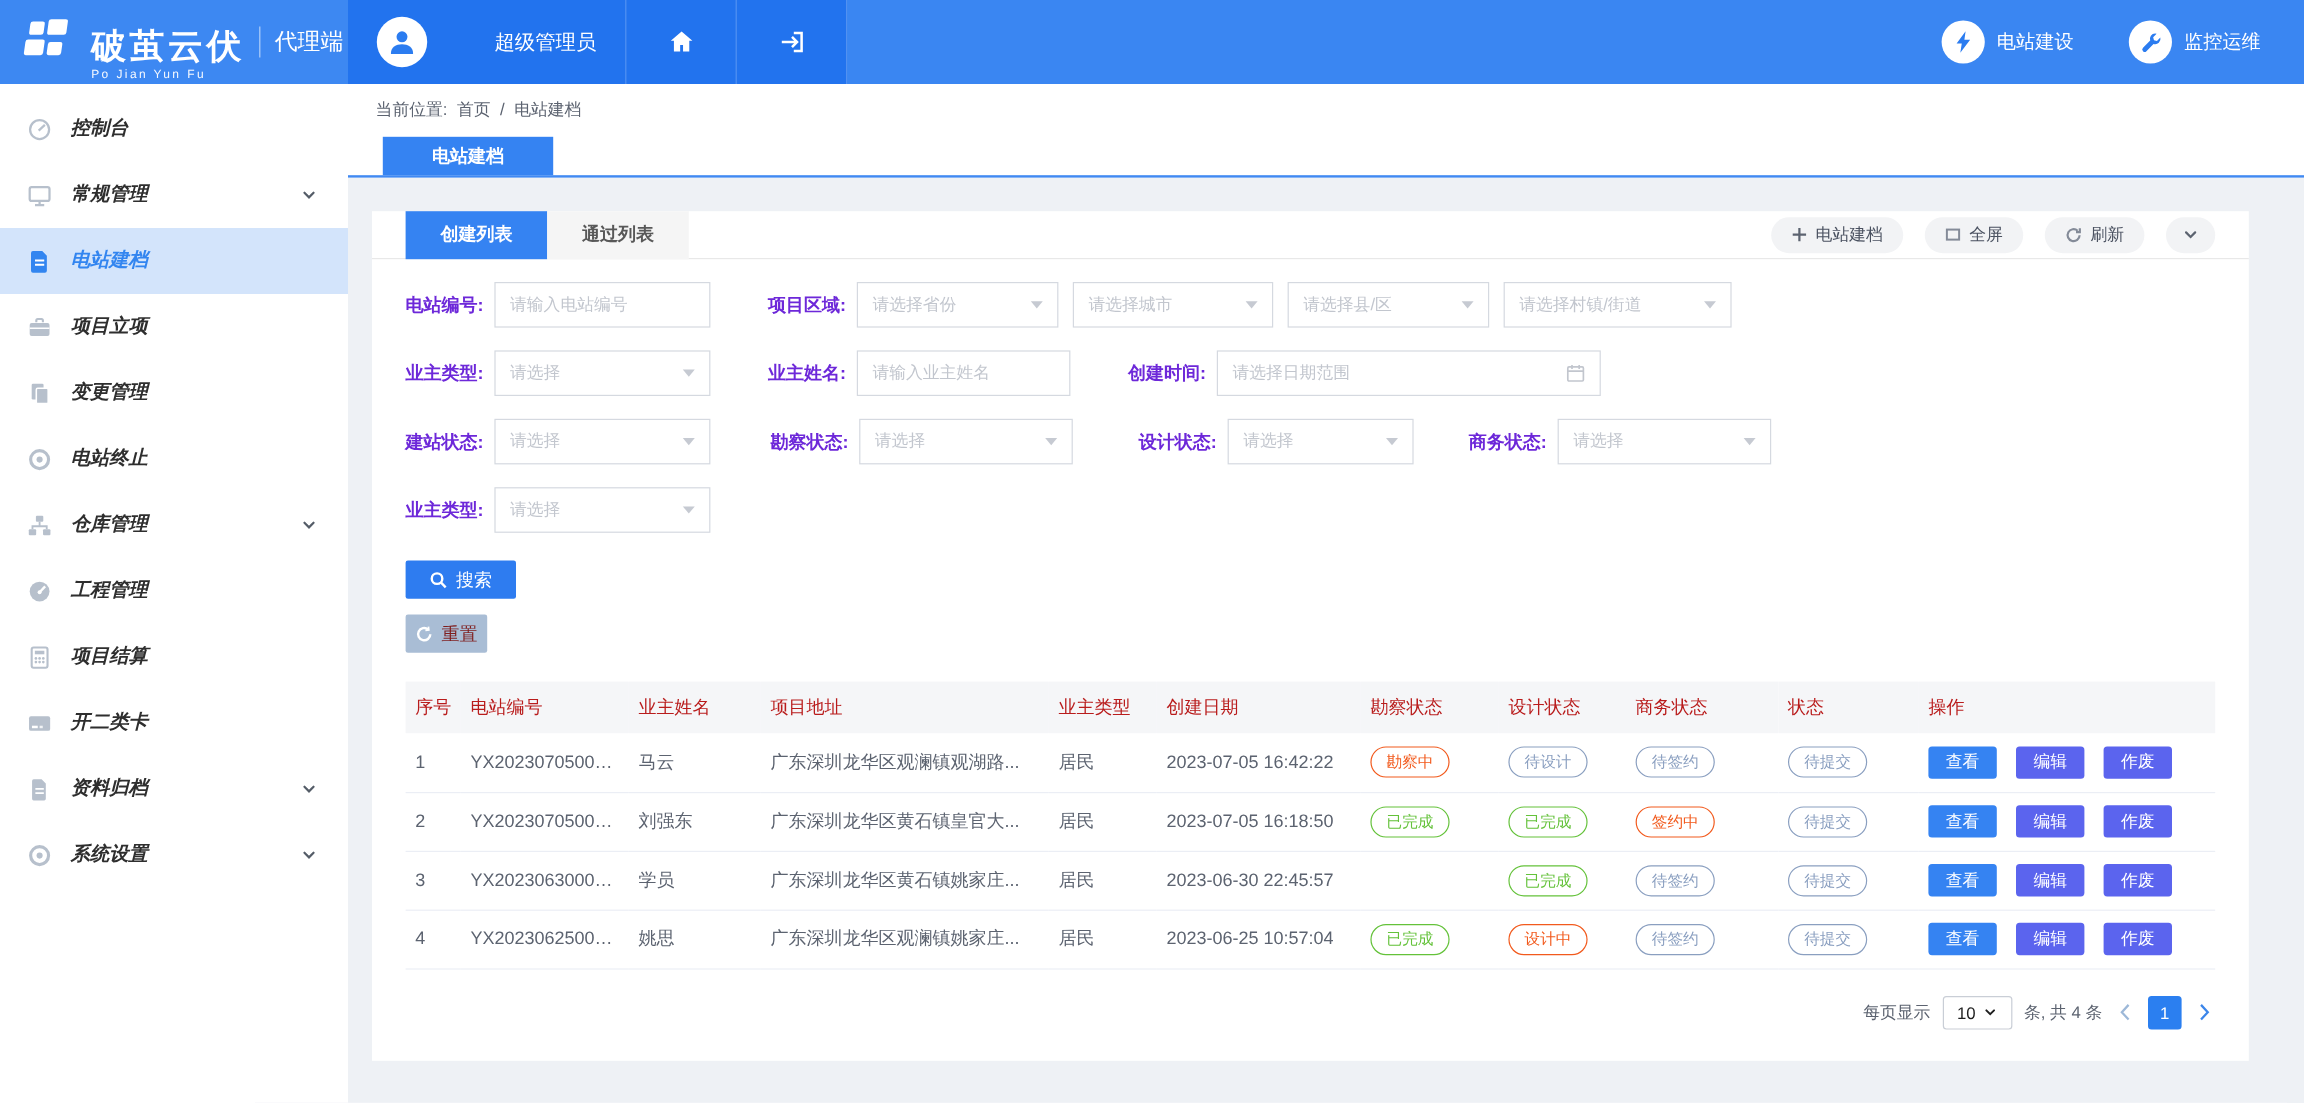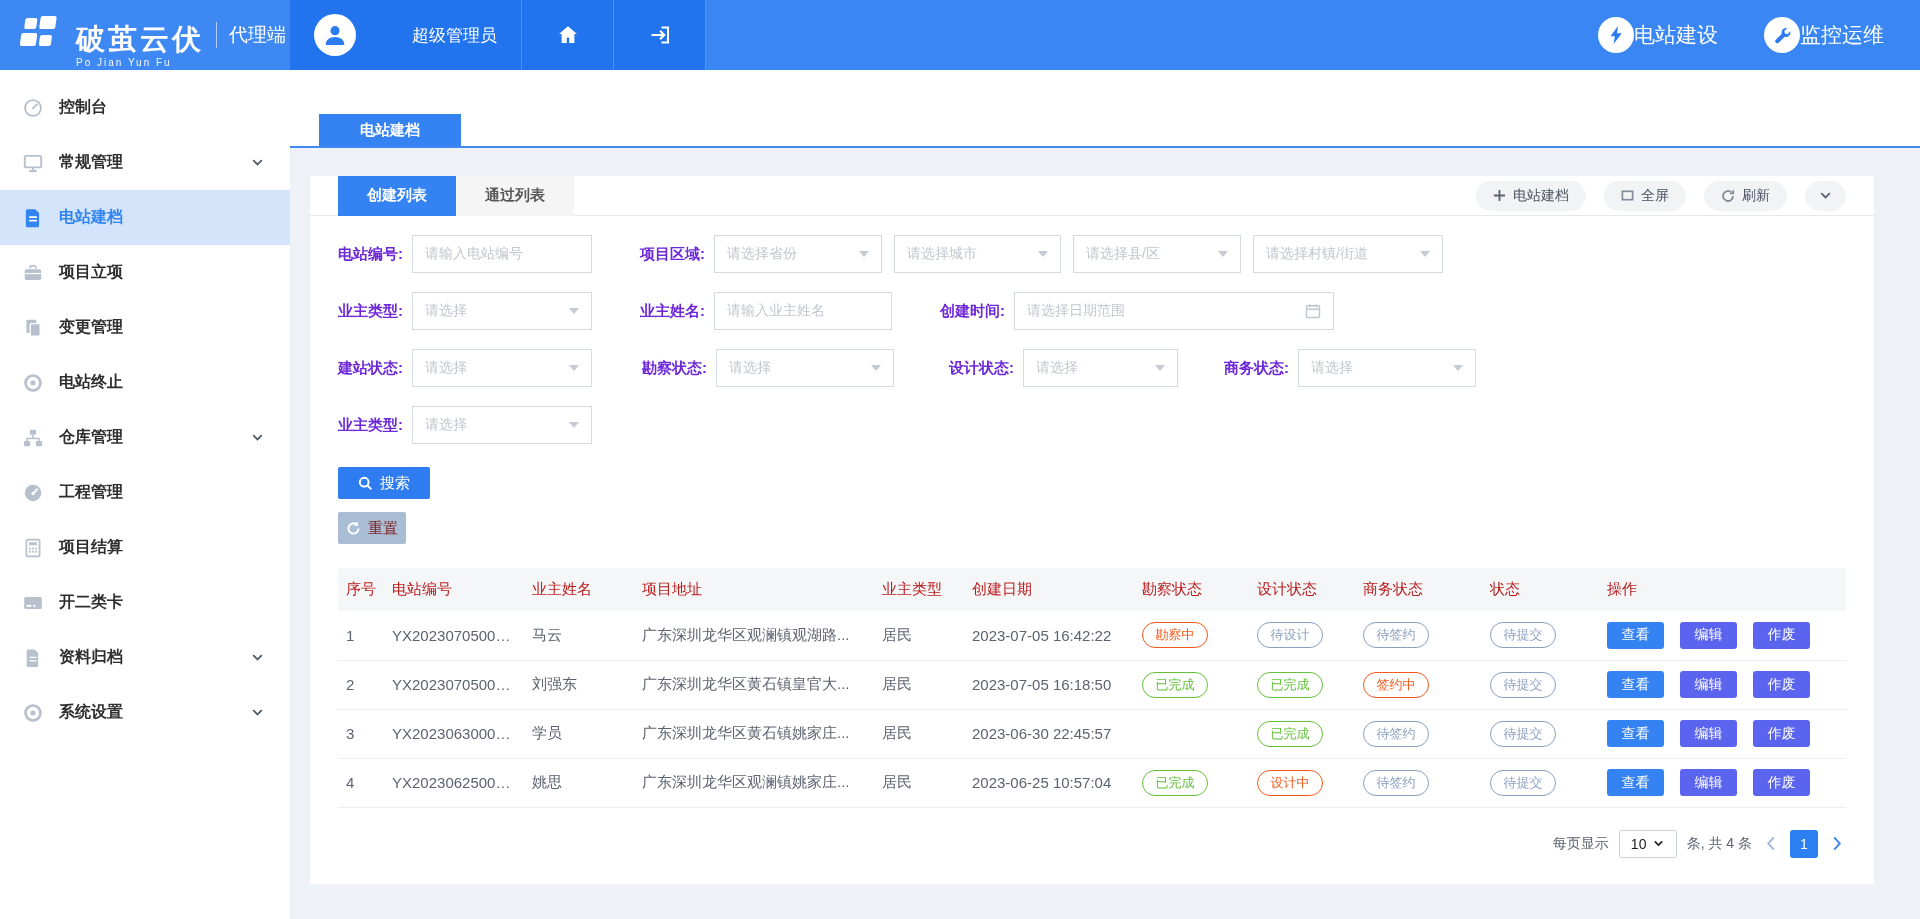--- a/index.html
+++ b/index.html
@@ -18,29 +18,29 @@
   .logo-text { line-height:1; }
   .logo-title { font-size:29px; font-weight:700; letter-spacing:3px;margin-top:23px; }
   .logo-sub { font-size:10px; letter-spacing:2px; margin-top:4px; opacity:.95; }
   .portal { border-left:1px solid rgba(255,255,255,.6); margin-left:12px; padding-left:12px; font-size:19px; }
   .user-seg { display:flex; background:#2273ee; }
   .seg { display:flex; align-items:center; justify-content:center; border-right:1px solid rgba(255,255,255,.22); padding:0 24px; cursor:pointer;gap:44px; }
   .avatar-circle { width:42px; height:42px; border-radius:50%; background:#fff; display:flex; align-items:center; justify-content:center; margin-right:12px; }
   .user-name { font-size:17px; }
   .seg-icon { width:92px; padding:0; }
   .right-nav { margin-left:auto; display:flex; align-items:center; gap:46px; padding-right:36px; }
-  .nav-item { display:flex; align-items:center; font-size:21px; cursor:pointer; }
+  .nav-item { display:flex; align-items:center; gap:10px; font-size:16px; cursor:pointer; }
   .nav-circle { width:36px; height:36px; border-radius:50%; background:#fff; display:flex; align-items:center; justify-content:center; }
 
   
   .body-wrap { flex:1; display:flex; min-height:0; }
   .sidebar { width:290px; flex:0 0 290px; background:#fff; padding-top:10px; }
   .side-item { height:55px; display:flex; align-items:center; padding:0 26px 0 22px; cursor:pointer; }
   .side-icon { width:22px; height:22px; margin-right:15px; color:#b7c0cc; display:flex; align-items:center; justify-content:center; }
-  .side-label { font-size:16px; font-weight:700; color:#2e2e2e; flex:1; }
+  .side-label { font-size:16px; font-weight:700; color:#2e2e2e; flex:1;font-style:italic; }
   .side-chevron { color:#555d68; display:flex; }
   .side-item.active { background:#d3e4fb; }
   .side-item.active .side-label { color:#3285f0; }
   .side-item.active .side-icon { color:#3285f0; }
 
   .main { flex:1; display:flex; flex-direction:column; min-width:0; }
 
   
   .crumb-strip { background:#fff; height:78px; flex:0 0 78px; border-bottom:2px solid #4089f2; position:relative; padding:13px 0 0 23px; }
   .crumb { font-size:14px; color:#5c6370; }
@@ -314,20 +314,26 @@
             <svg width="13" height="13" viewBox="0 0 12 12">
               <path d="M2.5 4.3 6 7.8l3.5-3.5" fill="none" stroke="currentColor" stroke-width="1.7" stroke-linecap="round"></path>
             </svg>
           </span>
       </div>
     </div>
 
     <div class="main">
 
       <div class="crumb-strip">
+        <div class="crumb">
+          <span>当前位置:</span>
+          <span>首页</span>
+          <span>/</span>
+          <span>电站建档</span>
+        </div>
         <div class="page-tab">电站建档</div>
       </div>
 
       <div class="card">
 
         <div class="card-tabs">
           <div class="tab active">创建列表</div>
           <div class="tab inactive">通过列表</div>
           <div class="toolbar">
             <div class="pill-btn">

